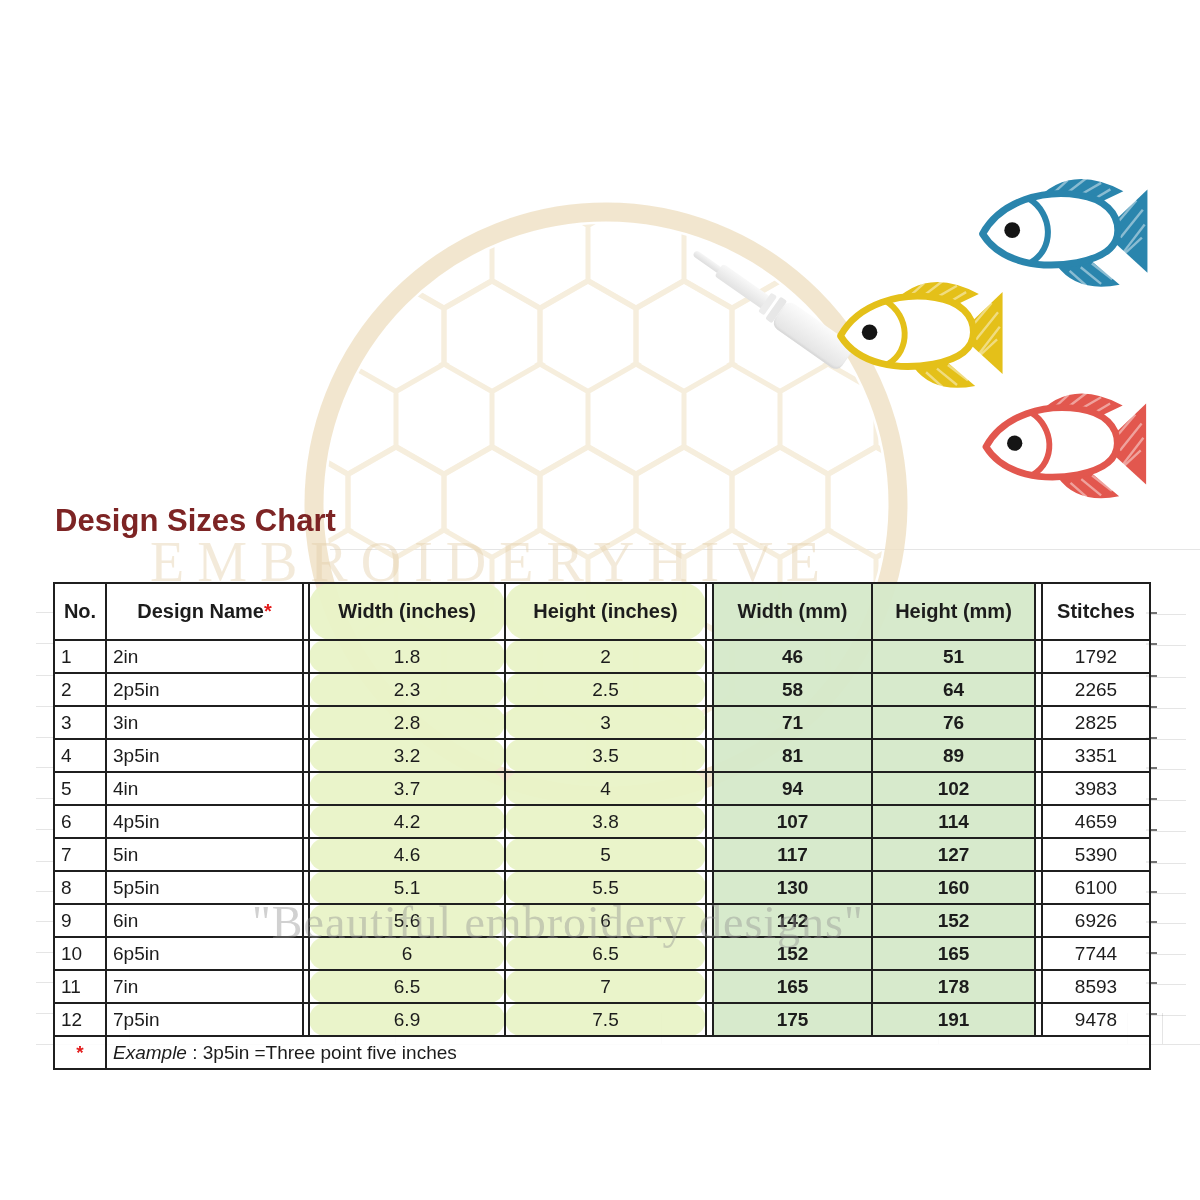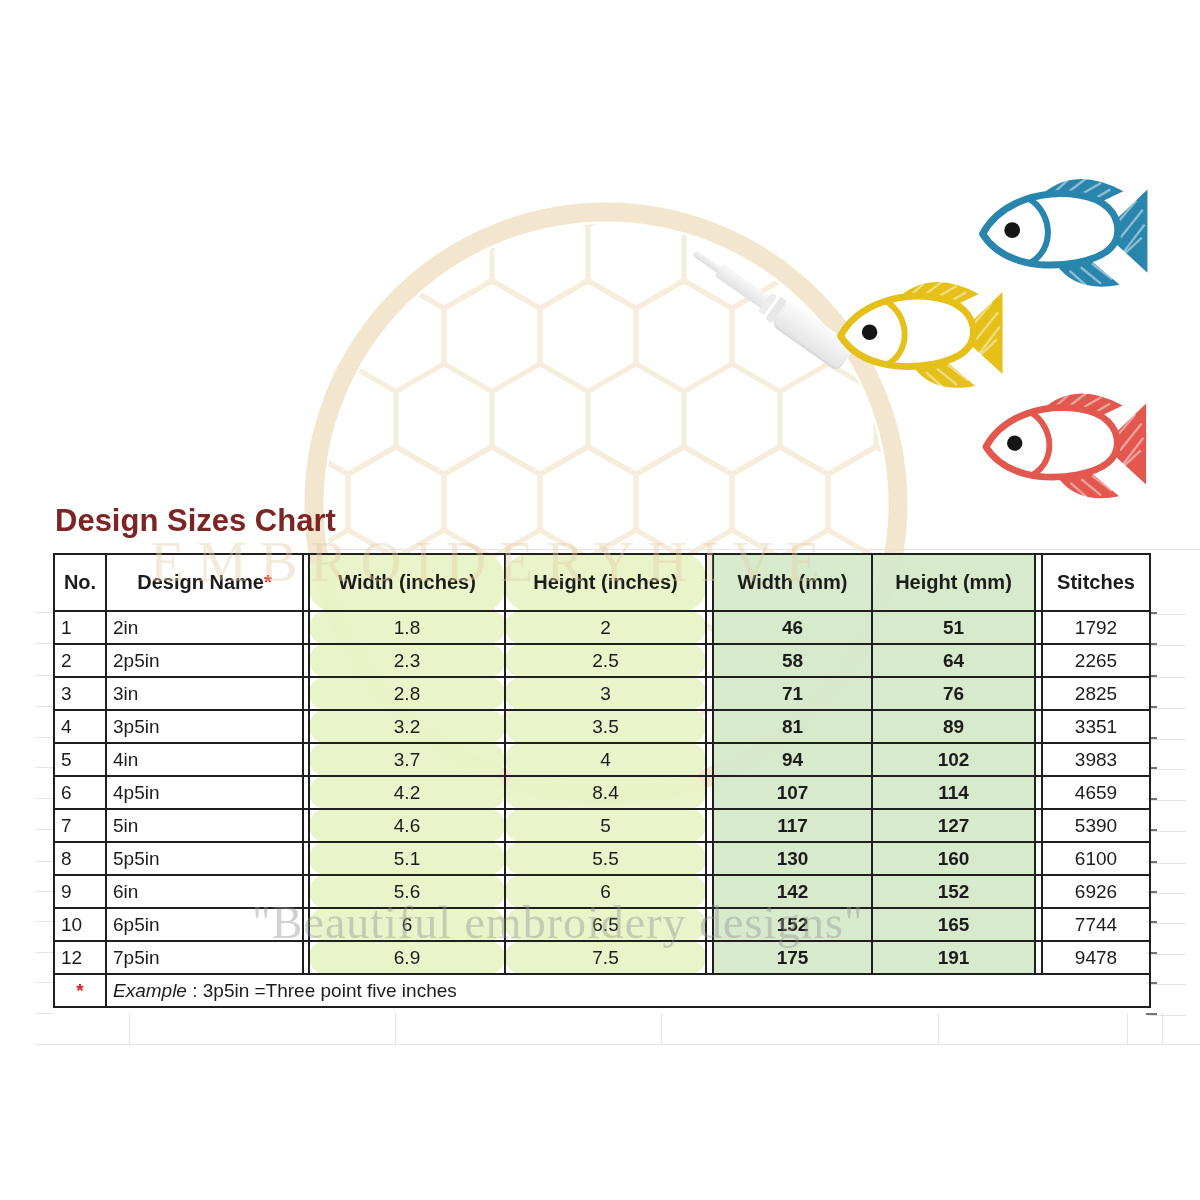--- a/index.html
+++ b/index.html
@@ -36,21 +36,21 @@
   .fish svg{display:block;}
   #fish-blue{left:977px;top:166px;width:176px;height:132px;}
   #fish-yellow{left:835px;top:270px;width:173px;height:128px;}
   #fish-red{left:977px;top:382px;width:178px;height:126px;}
 
   
   .page-title{position:absolute;left:55px;top:503px;z-index:7;
               font-size:31px;font-weight:700;color:#7d2424;letter-spacing:0;}
 
   
-  table.sizes{position:absolute;left:53px;top:553px;z-index:6;border-collapse:collapse;
+  table.sizes{position:absolute;left:53px;top:582px;z-index:6;border-collapse:collapse;
               table-layout:fixed;width:1096px;font-size:19px;color:#1c1c1c;}
   table.sizes td,table.sizes th{border:2px solid #1f1f1f;padding:0 6px;height:31px;
               overflow:hidden;white-space:nowrap;}
   table.sizes th{height:55px;font-size:20px;font-weight:700;text-align:center;}
   th.h-left{text-align:left;}
   td.sp,th.sp{border:none;padding:0;background:transparent;}
   .c-white{background:rgba(255,255,255,.87);}
   .c-in{background:rgba(233,243,199,.95);border-radius:23px;}
   .c-mm{background:rgba(213,233,201,.95);font-weight:bold;}
   td.num{text-align:center;}
@@ -308,21 +308,21 @@
           <td class="c-mm num">94</td>
           <td class="c-mm num">102</td>
           <td class="sp"></td>
           <td class="c-white num">3983</td>
         </tr>
         <tr>
           <td class="c-white left">6</td>
           <td class="c-white left">4p5in</td>
           <td class="sp"></td>
           <td class="c-in num">4.2</td>
-          <td class="c-in num">8.4</td>
+          <td class="c-in num">3.8</td>
           <td class="sp"></td>
           <td class="c-mm num">107</td>
           <td class="c-mm num">114</td>
           <td class="sp"></td>
           <td class="c-white num">4659</td>
         </tr>
         <tr>
           <td class="c-white left">7</td>
           <td class="c-white left">5in</td>
           <td class="sp"></td>
@@ -362,20 +362,32 @@
           <td class="c-white left">10</td>
           <td class="c-white left">6p5in</td>
           <td class="sp"></td>
           <td class="c-in num">6</td>
           <td class="c-in num">6.5</td>
           <td class="sp"></td>
           <td class="c-mm num">152</td>
           <td class="c-mm num">165</td>
           <td class="sp"></td>
           <td class="c-white num">7744</td>
+        </tr>
+        <tr>
+          <td class="c-white left">11</td>
+          <td class="c-white left">7in</td>
+          <td class="sp"></td>
+          <td class="c-in num">6.5</td>
+          <td class="c-in num">7</td>
+          <td class="sp"></td>
+          <td class="c-mm num">165</td>
+          <td class="c-mm num">178</td>
+          <td class="sp"></td>
+          <td class="c-white num">8593</td>
         </tr>
         <tr>
           <td class="c-white left">12</td>
           <td class="c-white left">7p5in</td>
           <td class="sp"></td>
           <td class="c-in num">6.9</td>
           <td class="c-in num">7.5</td>
           <td class="sp"></td>
           <td class="c-mm num">175</td>
           <td class="c-mm num">191</td>

